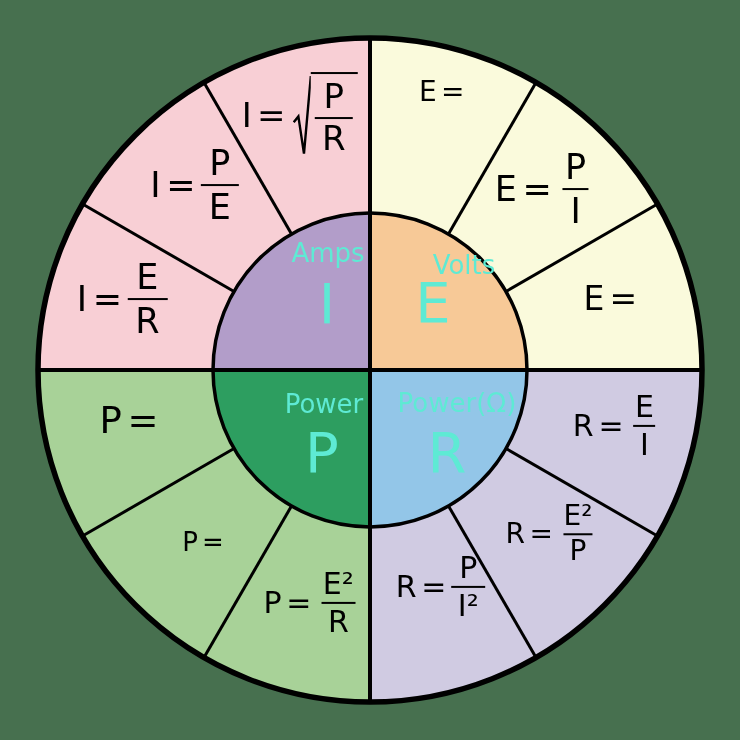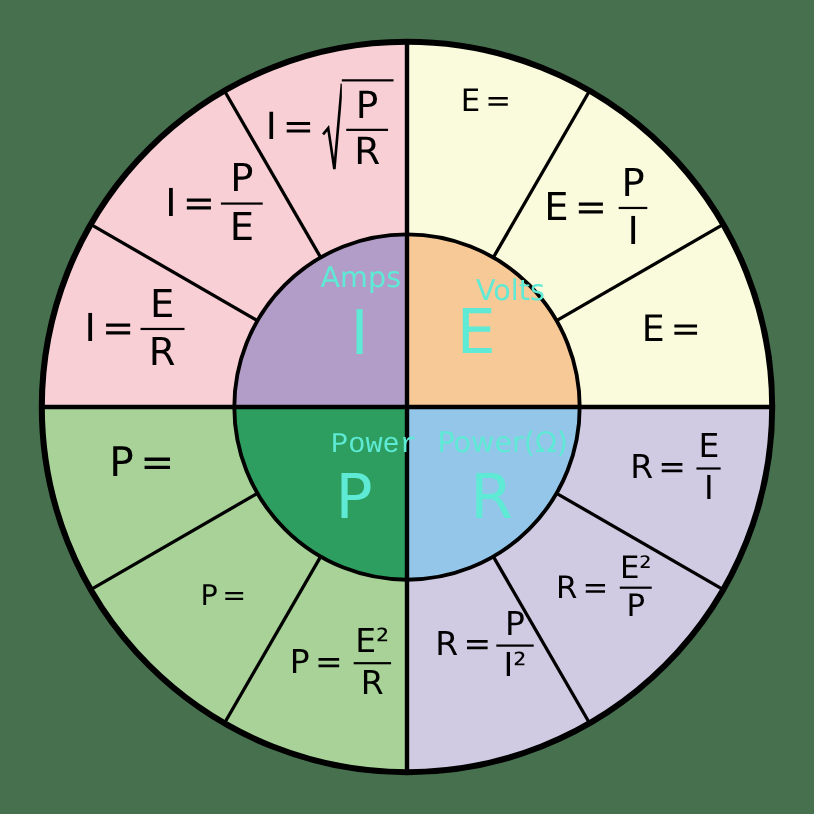--- a/index.html
+++ b/index.html
@@ -120,21 +120,21 @@
       <span class="eq">=</span>
     </div>
     <div class="formula" style="left: 311.939px; top: 602.871px; font-size: 30px;">
       <span class="lhs">P</span>
       <span class="eq">=</span>
       <span class="frac">
         <span class="num">E²</span>
         <span class="den">R</span>
       </span>
     </div>
-    <div class="center-word" style="left: 340px; top: 404px; font-family: Liberation Mono, monospace;">Power</div>
+    <div class="center-word" style="left: 324px; top: 404px;">Power</div>
     <div class="center-letter" style="left: 322px; top: 453px;">P</div>
     <div class="formula" style="left: 616.713px; top: 426.052px; font-size: 30px;">
       <span class="lhs">R</span>
       <span class="eq">=</span>
       <span class="frac">
         <span class="num">E</span>
         <span class="den">I</span>
       </span>
     </div>
     <div class="formula" style="left: 552.07px; top: 533.937px; font-size: 28px;">

